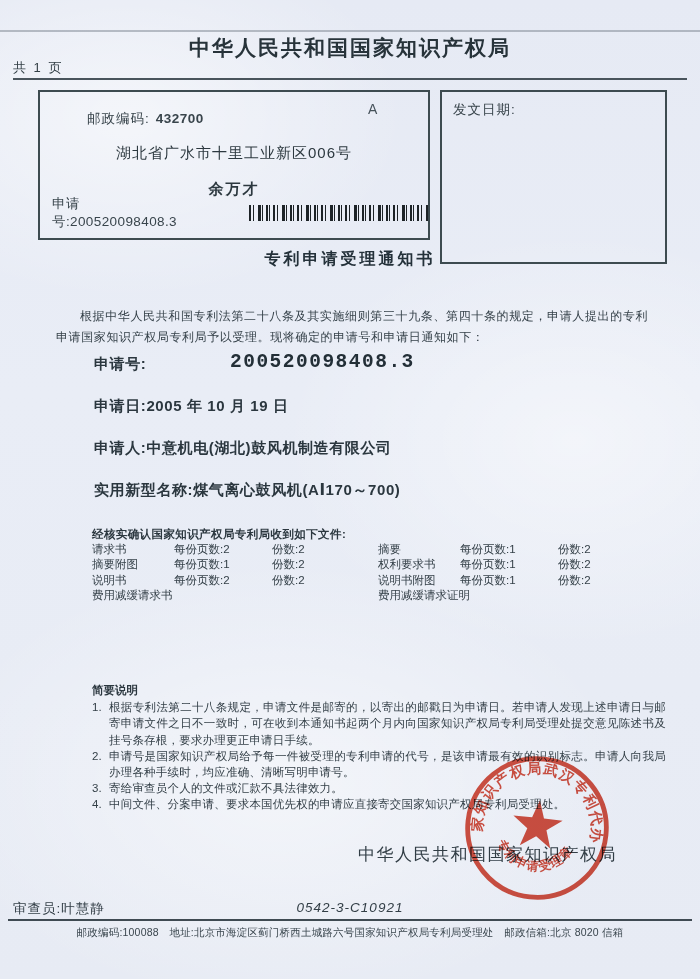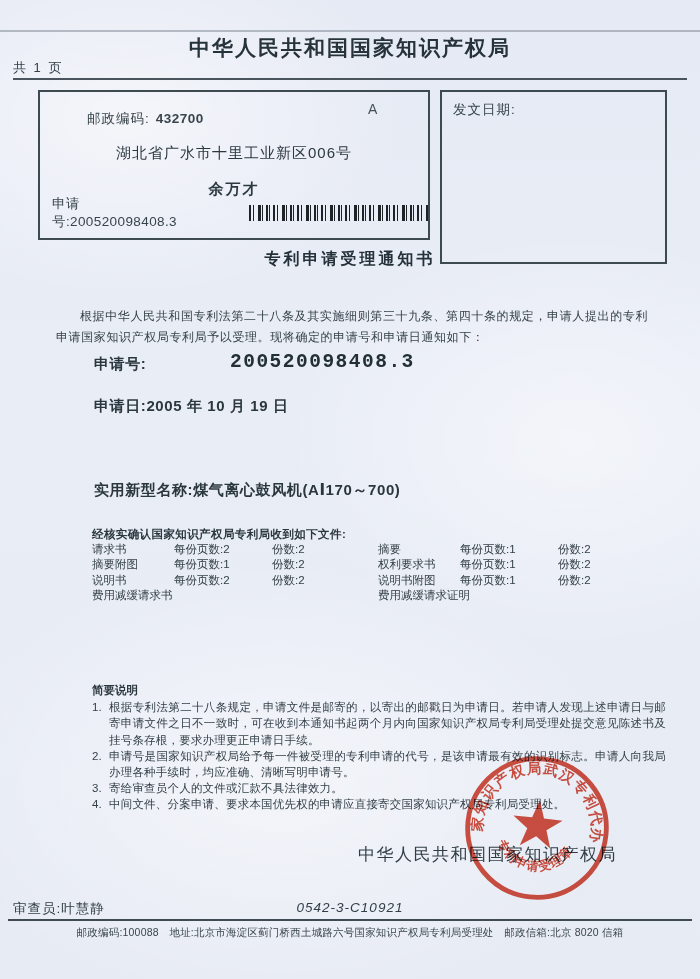--- a/index.html
+++ b/index.html
@@ -119,20 +119,21 @@
   <div class="box box-date">
     <div class="date-label">发文日期:</div>
   </div>
 
   <div class="notice-title">专利申请受理通知书</div>
   <div class="body-par">根据中华人民共和国专利法第二十八条及其实施细则第三十九条、第四十条的规定，申请人提出的专利申请国家知识产权局专利局予以受理。现将确定的申请号和申请日通知如下：</div>
 
   <div class="detail detail-appno-label">申请号:</div>
   <div class="detail-appno-value">200520098408.3</div>
   <div class="detail detail-date">申请日:2005 年 10 月 19 日</div>
+  <div class="detail detail-applicant">申请人:中意机电(湖北)鼓风机制造有限公司</div>
   <div class="detail detail-name">实用新型名称:煤气离心鼓风机(AⅠ170～700)</div>
 
   <div class="docs">
     <div class="docs-header">经核实确认国家知识产权局专利局收到如下文件:</div>
     <div class="docs-grid">
       <div class="docs-col">
         <div class="doc-row">
           <span class="doc-name">请求书</span>
           <span class="doc-pages">每份页数:2</span>
           <span class="doc-copies">份数:2</span>

